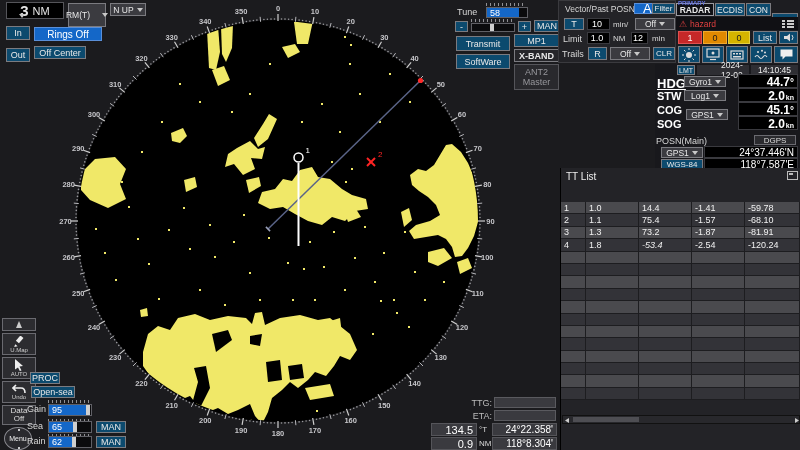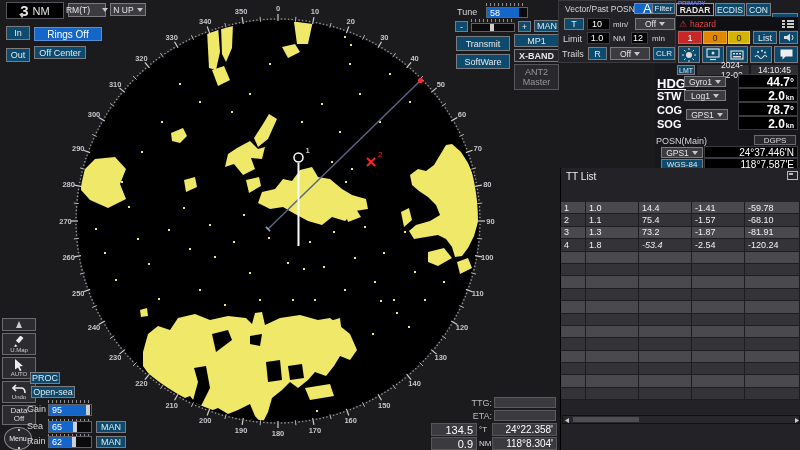--- a/index.html
+++ b/index.html
@@ -564,21 +564,21 @@
         </g>
       </svg>
     </div>
 
   <div class="abs" style="left:6px;top:2px;width:58px;height:17px;background:#000;border:1px solid #55555a;
        display:flex;align-items:center;justify-content:center;gap:4px;">
     <span style="font-size:15px;font-weight:bold;">3</span>
     <span style="font-size:11px;">NM</span>
     <span class="caret" style="position:absolute;left:12px;bottom:0;"></span>
   </div>
-  <div class="dd" style="left:68px;top:3px;width:38px;height:14px;gap:12px;">
+  <div class="dd" style="left:68px;top:3px;width:38px;height:24px;gap:12px;">
     <span>RM(T)</span>
       <span class="caret"></span>
   </div>
   <div class="dd" style="left:110px;top:3px;width:36px;height:13px;">
     <span>N UP</span>
       <span class="caret"></span>
   </div>
   <div class="btn" style="left:6px;top:26px;width:24px;height:14px;">In</div>
   <div class="btn blue" style="left:34px;top:27px;width:68px;height:14px;font-size:10px;">Rings Off</div>
   <div class="btn" style="left:6px;top:48px;width:24px;height:14px;">Out</div>
@@ -733,21 +733,21 @@
       <span>Log1</span>
         <span class="caret"></span>
     </div>
     <div class="navval" style="left:83px;top:24px;width:60px;height:14px;font-size:12px;">
       <span>2.0</span>
         <span style="font-size:7px;margin-left:1px;">kn</span>
     </div>
 
     <div class="lbl" style="left:2px;top:40px;font-size:11px;font-weight:bold;color:#fff;">COG</div>
     <div class="navval" style="left:83px;top:38px;width:60px;height:14px;font-size:12px;">
-      <span>78.7</span>
+      <span>45.1</span>
         <span style="font-size:10px;">°</span>
     </div>
     <div class="dd" style="left:31px;top:45px;width:42px;height:11px;">
       <span>GPS1</span>
         <span class="caret"></span>
     </div>
     <div class="lbl" style="left:2px;top:54px;font-size:11px;font-weight:bold;color:#fff;">SOG</div>
     <div class="navval" style="left:83px;top:52px;width:60px;height:14px;font-size:12px;">
       <span>2.0</span>
         <span style="font-size:7px;margin-left:1px;">kn</span>

